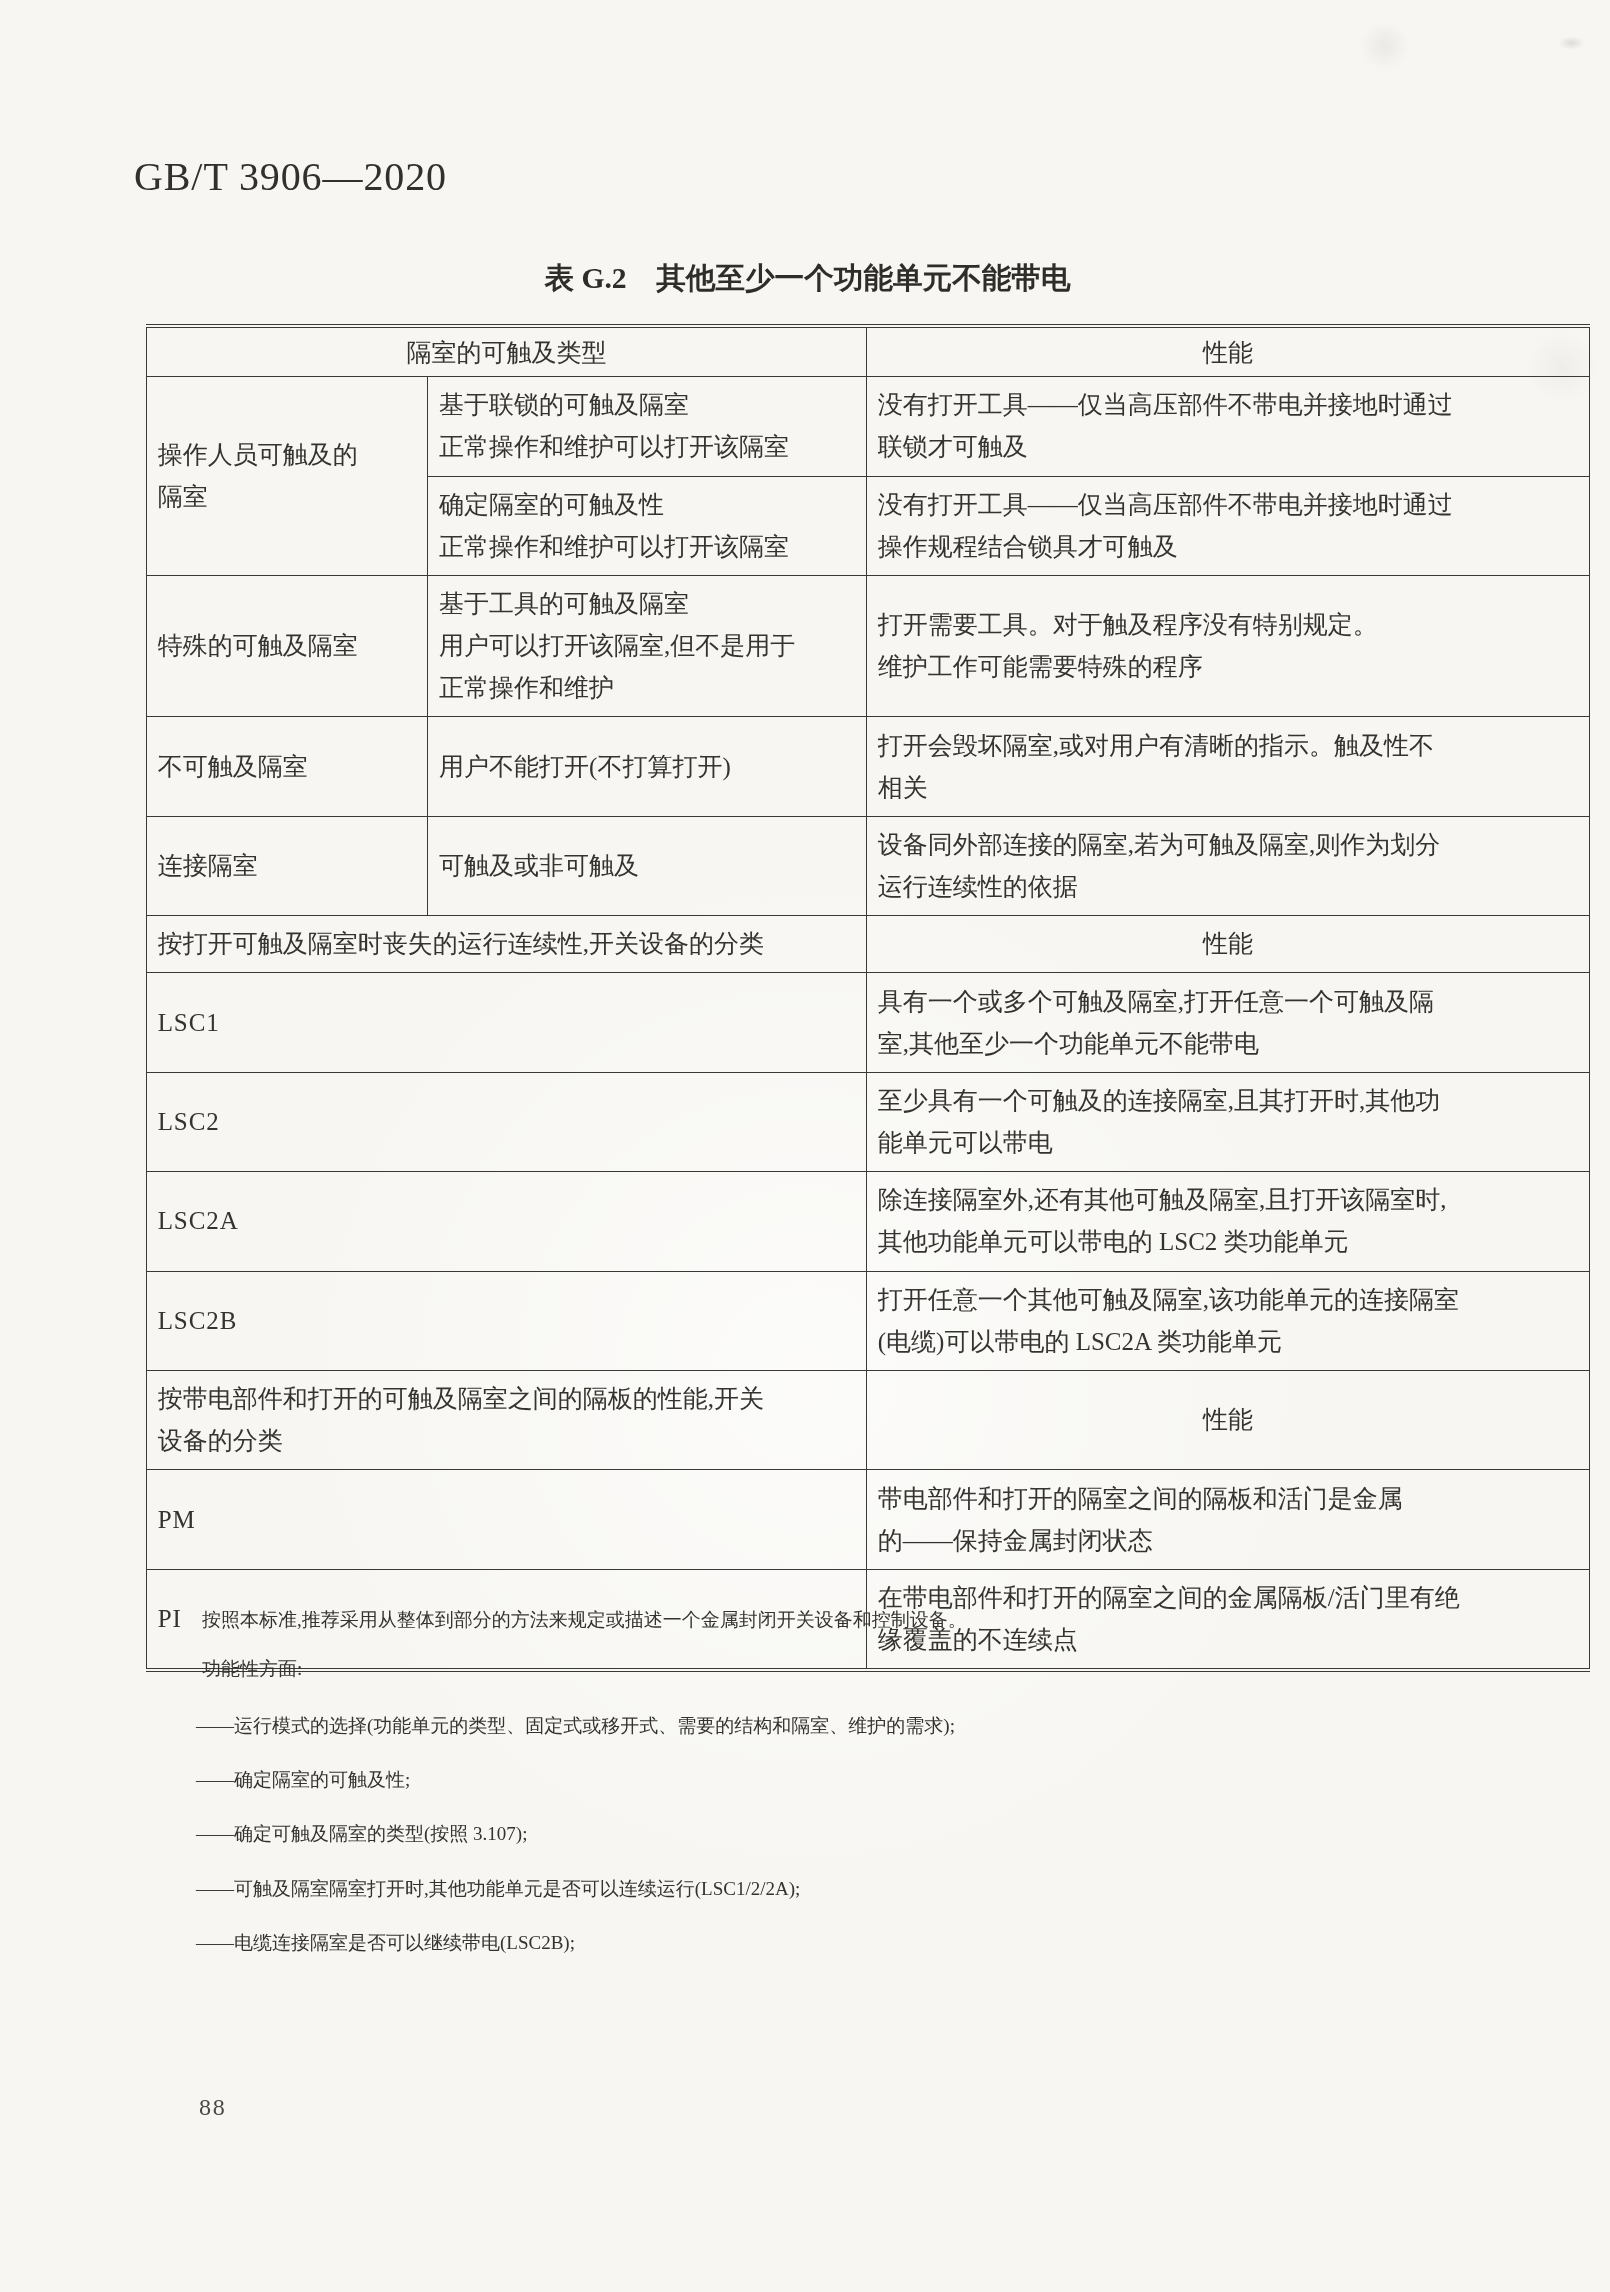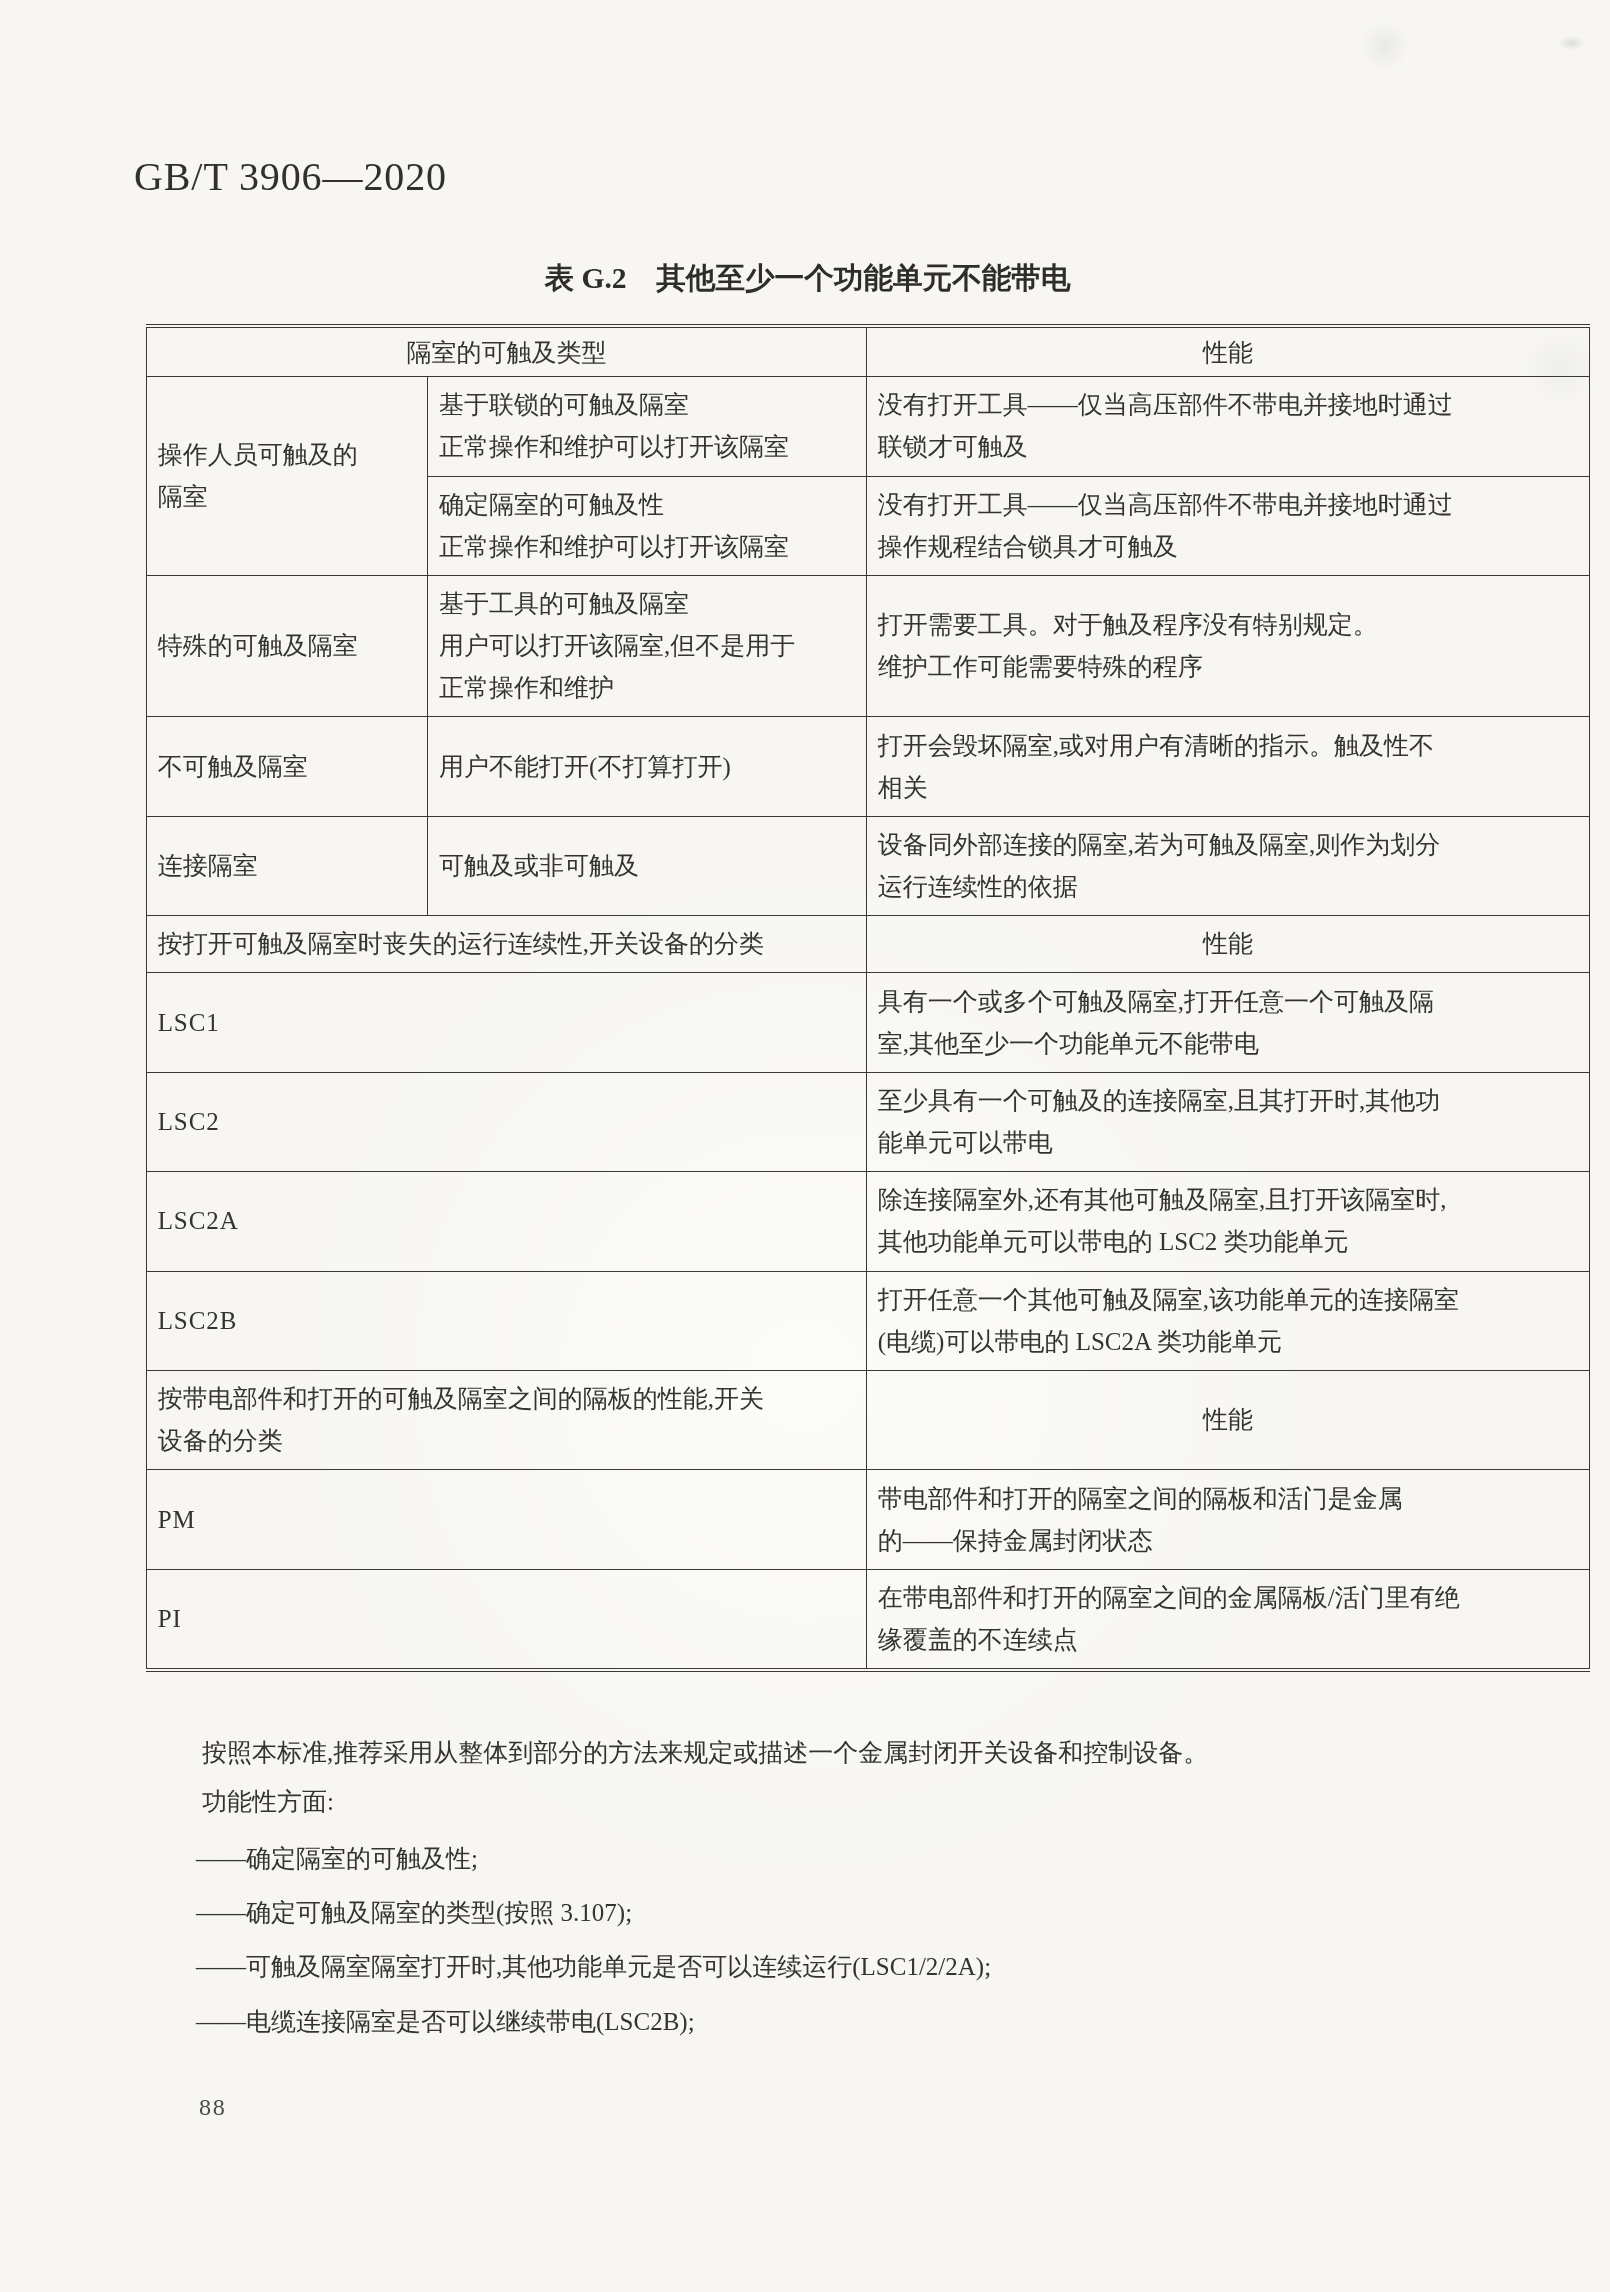--- a/index.html
+++ b/index.html
@@ -34,22 +34,22 @@
     padding:7.2px 10.7px;vertical-align:middle;
     line-height:42px;white-space:pre-line;
     text-align:left;
   }
   table.g2 tr.hdr td{
     text-align:center;padding:3.6px 7.2px;line-height:41px;
   }
   table.g2 td.center{text-align:center;}
   table.g2 td.code{font-family:"Liberation Serif","DejaVu Serif",serif;letter-spacing:0.9px;}
   .notes{
-    position:absolute;left:146px;top:1728px;width:1334px;
-    font-size:25px;color:#34332f;
+    position:absolute;left:146px;top:1595px;width:1334px;
+    font-size:19px;color:#34332f;
   }
   .notes .para{margin:0 0 0 56px;line-height:49px;}
   .notes ul{list-style:none;margin:9px 0 0 50px;padding:0;}
   .notes li{line-height:47px;margin-top:7.2px;}
   .page-num{
     position:absolute;left:163px;top:2094px;
     font-size:24px;color:#4a4945;letter-spacing:1.8px;margin-left:36px;
   }
   .smudge{
     position:absolute;left:1558px;top:36px;width:27px;height:14.3px;
@@ -161,20 +161,21 @@
 缘覆盖的不连续点</td>
         </tr>
       </tbody>
     </table>
   </div>
 
   <div class="notes">
     <p class="para">按照本标准,推荐采用从整体到部分的方法来规定或描述一个金属封闭开关设备和控制设备。</p>
     <p class="para">功能性方面:</p>
     <ul>
+      <li>——运行模式的选择(功能单元的类型、固定式或移开式、需要的结构和隔室、维护的需求);</li>
       <li>——确定隔室的可触及性;</li>
       <li>——确定可触及隔室的类型(按照 3.107);</li>
       <li>——可触及隔室隔室打开时,其他功能单元是否可以连续运行(LSC1/2/2A);</li>
       <li>——电缆连接隔室是否可以继续带电(LSC2B);</li>
     </ul>
   </div>
 
   <div class="page-num">88</div>
 
 </div>

